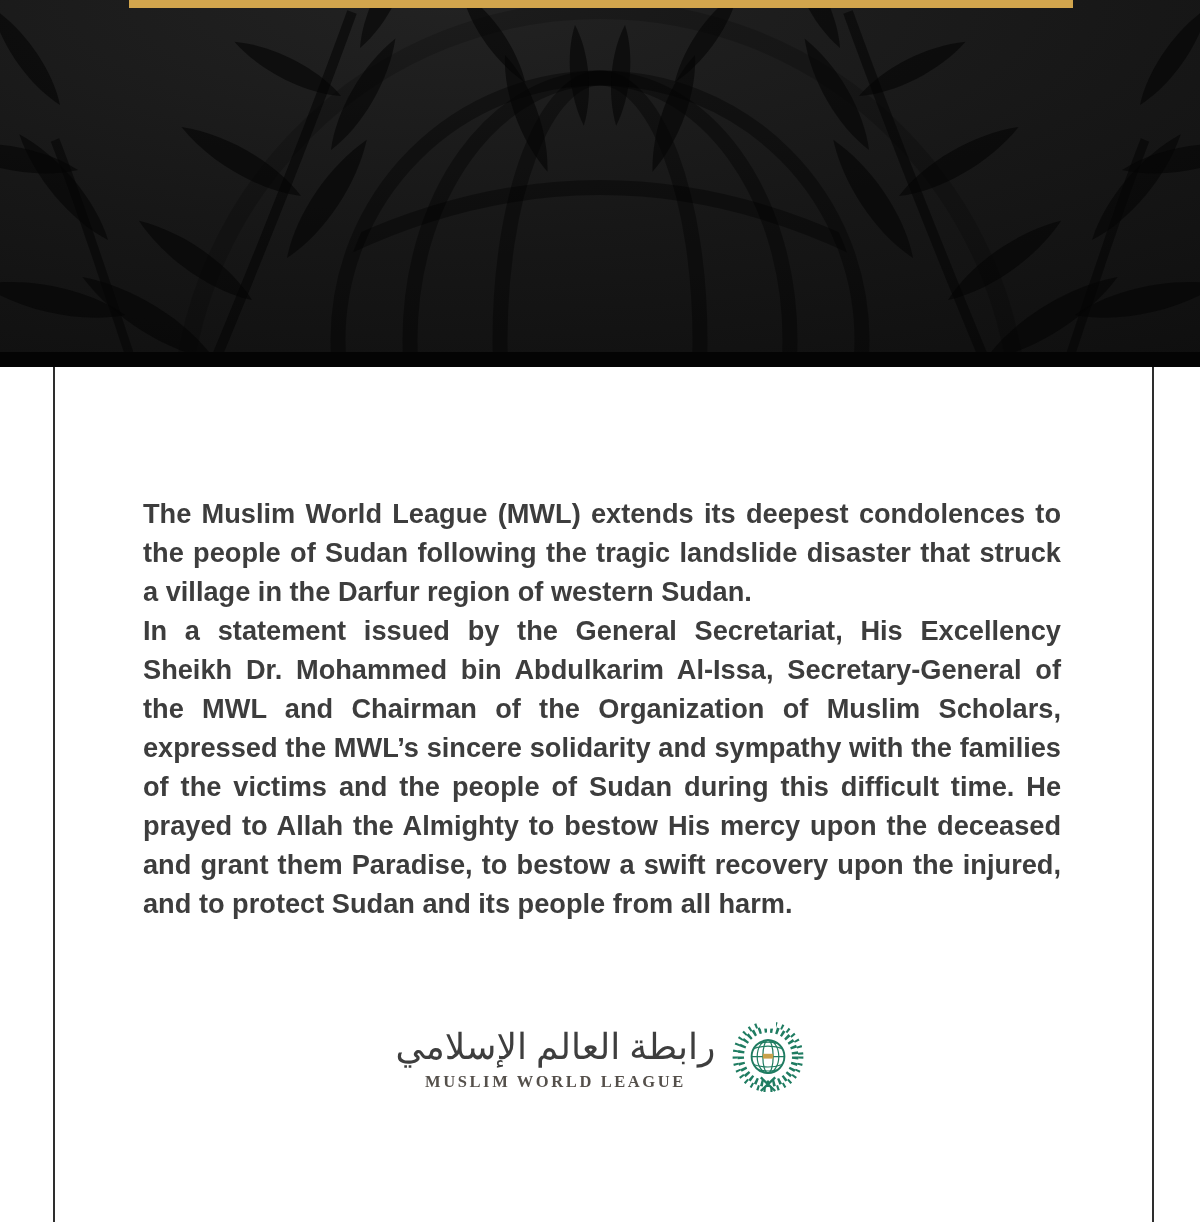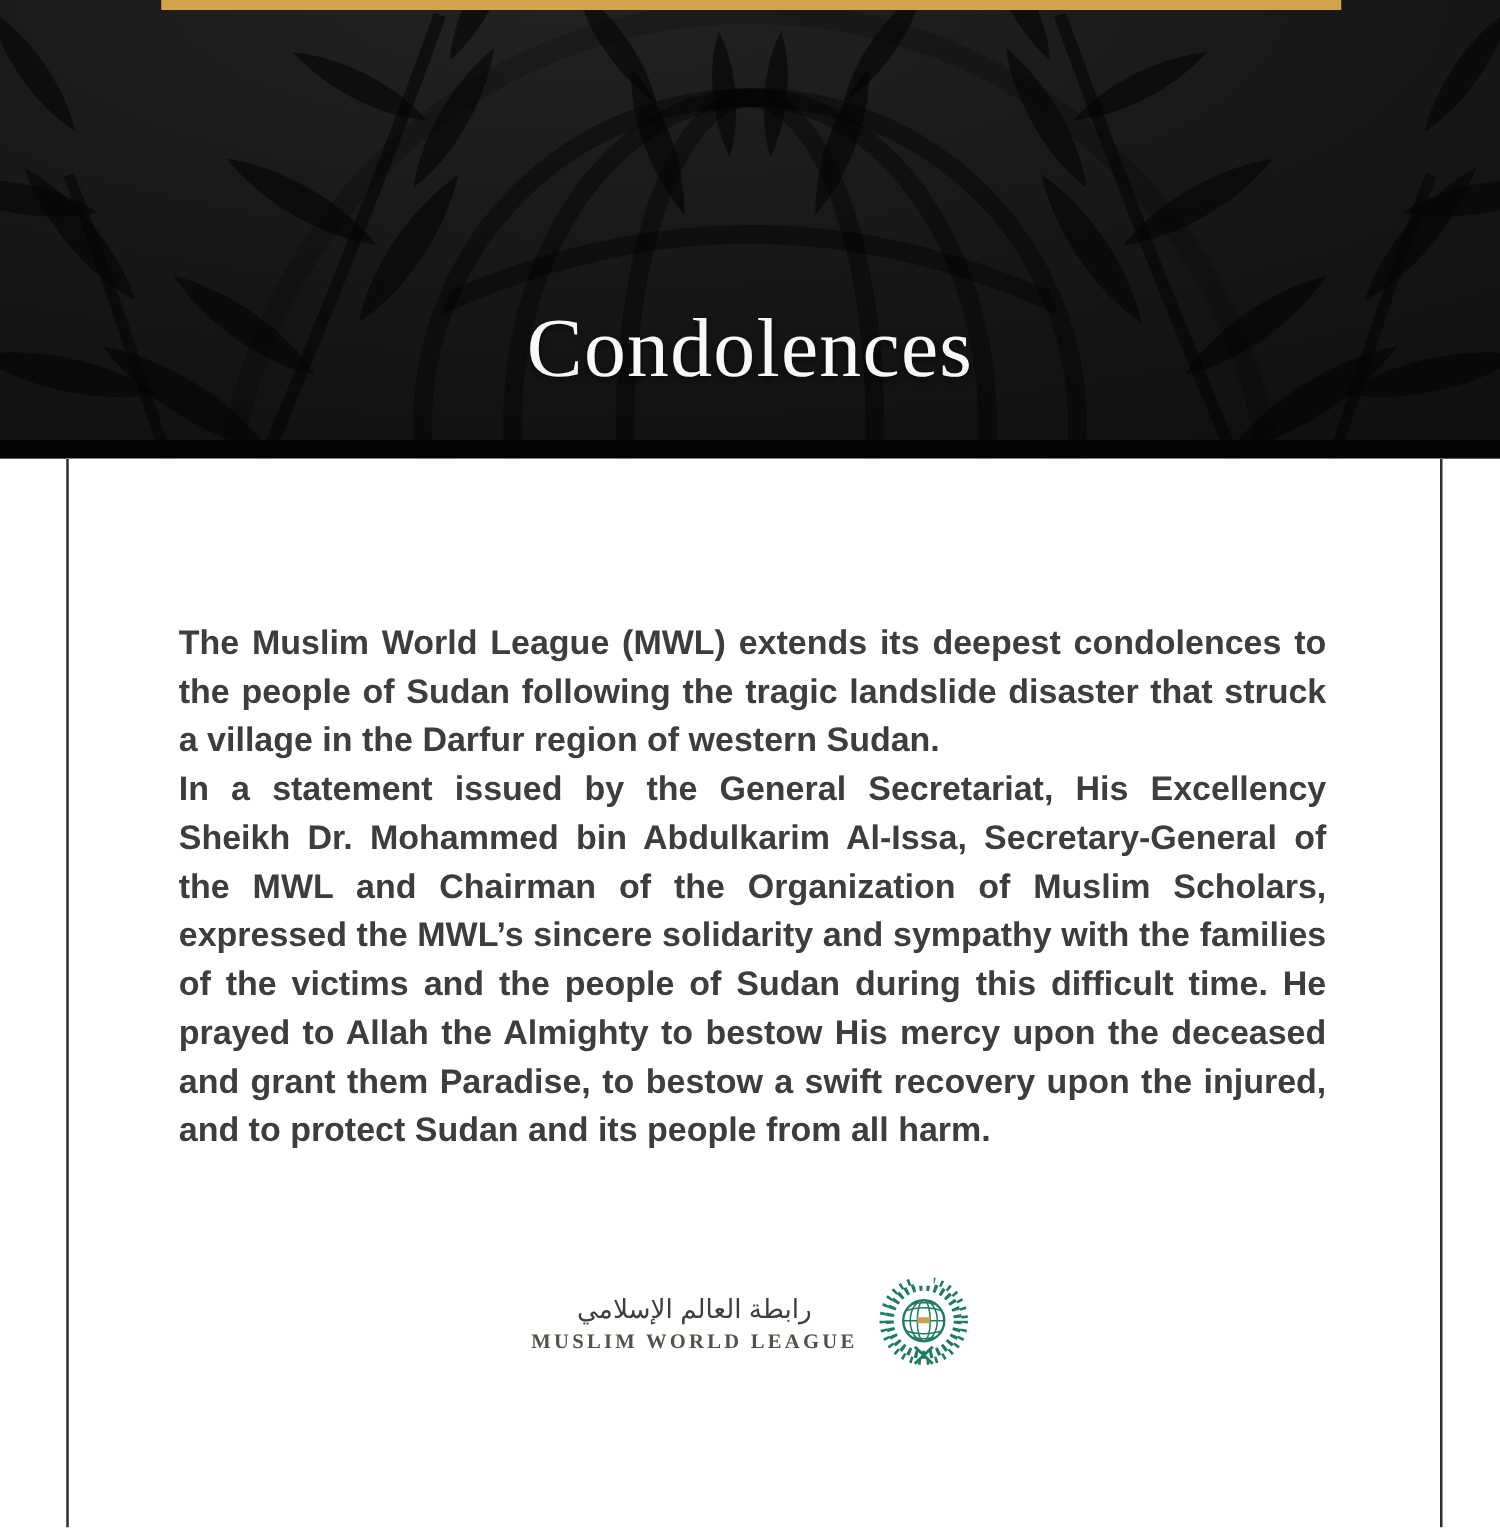--- a/index.html
+++ b/index.html
@@ -66,22 +66,22 @@
   
   .logo-row {
     margin-top:96px;
     display:flex;
     justify-content:center;
     align-items:center;
     gap:13px;
   }
   .wordmark { display:flex; flex-direction:column; align-items:center; }
   .arabic {
-    font-family:Liberation Sans, sans-serif;
-    font-size:21px;
+    font-family:Liberation Serif, serif;
+    font-size:36px;
     line-height:1.2;
     color:#3e3e3e;
     white-space:nowrap;
   }
   .english {
     margin-top:3px;
     font-family:"Liberation Serif", serif;
     font-size:16.5px;
     font-weight:700;
     letter-spacing:2.6px;
@@ -144,21 +144,20 @@
       <g transform="translate(1200,0) scale(-1,1)">
         <use href="#branchL"></use>
         <use href="#branchEdge"></use>
         <use href="#topLeaves"></use>
       </g>
     </g>
   </svg>
 
   <div class="gold-bar"></div>
 
-  <h1 class="banner-title">Condolences</h1>
 
   <div class="header-strip"></div>
 </div>
 
 <div class="content">
   <div class="card">
 
     <div class="body-text">
       <p>The Muslim World League (MWL) extends its deepest condolences to the people of Sudan following the tragic landslide disaster that struck a village in the Darfur region of western Sudan.</p>
       <p>In a statement issued by the General Secretariat, His Excellency Sheikh Dr. Mohammed bin Abdulkarim Al-Issa, Secretary-General of the MWL and Chairman of the Organization of Muslim Scholars, expressed the MWL’s sincere solidarity and sympathy with the families of the victims and the people of Sudan during this difficult time. He prayed to Allah the Almighty to bestow His mercy upon the deceased and grant them Paradise, to bestow a swift recovery upon the injured, and to protect Sudan and its people from all harm.</p>

